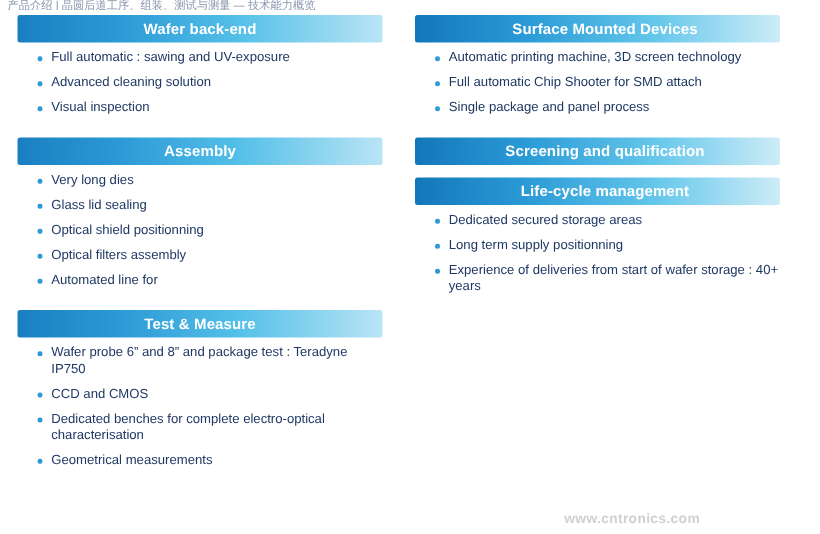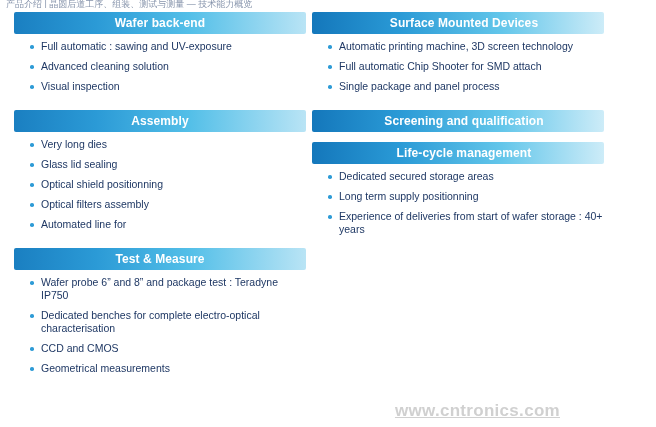--- a/index.html
+++ b/index.html
@@ -36,21 +36,21 @@
     box-sizing: border-box;
     opacity: 0.55;
   }
   .columns {
     position: absolute;
     top: 12px;
     left: 0;
     width: 656px;
     display: flex;
     flex-direction: row;
-    gap: 6px;
+    gap: 26px;
     padding: 0 14px;
     box-sizing: border-box;
   }
   .col {
     display: flex;
     flex-direction: column;
     width: 300px;
   }
   .col-left { width: 292px; }
   .col-right { width: 292px; }
@@ -94,27 +94,26 @@
     top: 5px;
     width: 3.5px;
     height: 3.5px;
     background: #2e9bd6;
     border-radius: 50%;
   }
   .watermark {
     position: absolute;
     right: 8px;
     bottom: 6px;
-    font-size: 17px;
+    font-size: 11px;
     font-weight: bold;
     color: #c8c8c8;
     letter-spacing: 0.3px;
     font-family: "Liberation Sans", sans-serif;
     opacity: 0.85;
-    text-decoration: underline;
   }
 </style>
 </head>
 <body>
 
 <div class="page">
 
   <div class="topstrip">产品介绍 | 晶圆后道工序、组装、测试与测量  —  技术能力概览</div>
 
   <div class="columns">
@@ -138,22 +137,22 @@
           <li>Optical shield positionning</li>
           <li>Optical filters assembly</li>
           <li>Automated line for</li>
         </ul>
       </div>
 
       <div class="card">
         <div class="card-header">Test &amp; Measure</div>
         <ul class="bullets">
           <li>Wafer probe 6” and 8” and package test : Teradyne IP750</li>
+          <li>CCD and CMOS</li>
           <li>Dedicated benches for complete electro-optical characterisation</li>
-          <li>CCD and CMOS</li>
           <li>Geometrical measurements</li>
         </ul>
       </div>
 
     </div>
 
     <div class="col col-right">
 
       <div class="card">
         <div class="card-header wide">Surface Mounted Devices</div>

